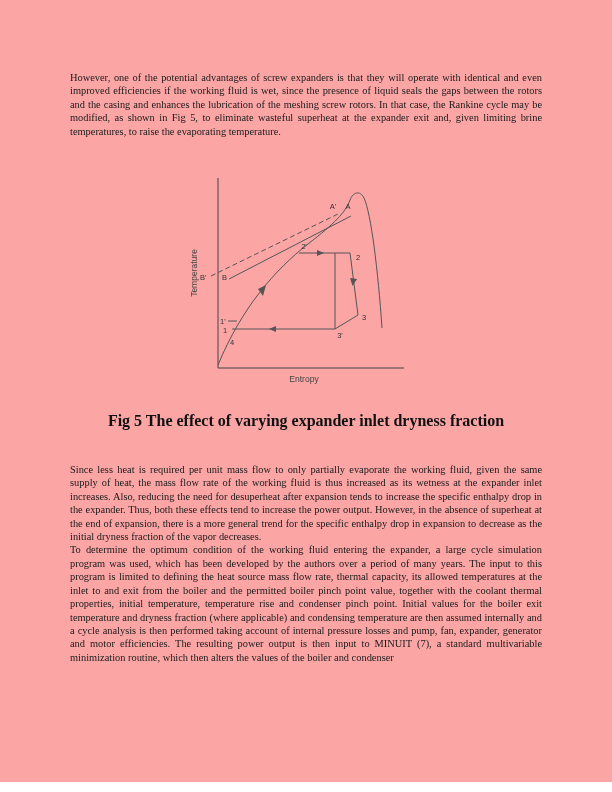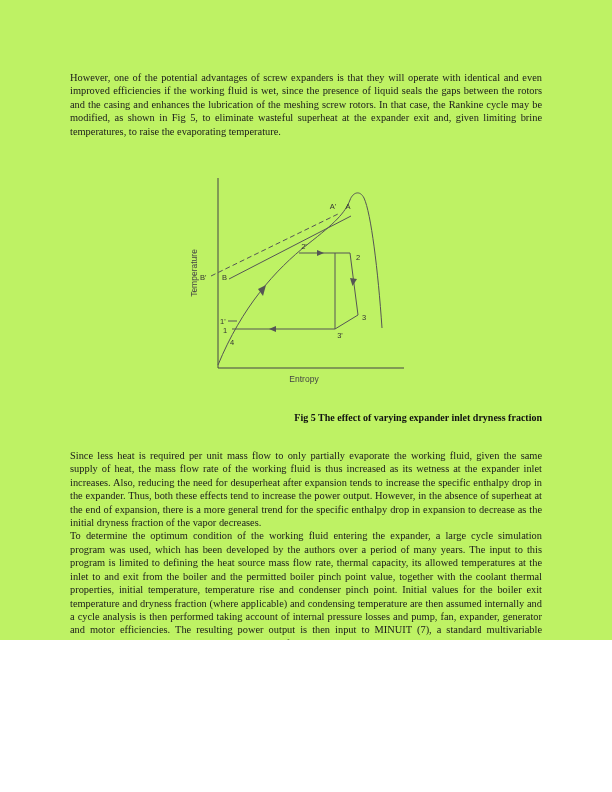--- a/index.html
+++ b/index.html
@@ -1,30 +1,30 @@
 <!DOCTYPE html>
 <html><head>
 <meta charset="utf-8">
 <style>
   html,body { margin:0; padding:0; background:#ffffff; }
   .page {
-    position:relative; width:612px; height:640px; background:#bef264;
+    position:relative; width:612px; height:782px; background:#fca5a5;
     font-family:"Liberation Serif", serif; color:#1a1a1a; overflow:hidden;
   }
   .content { position:absolute; left:70px; top:71px; width:472px; }
   p.body-text {
     font-size:10.4px; line-height:13.4px; text-align:justify;
     margin:0; color:#1a1a1a;
   }
   p.body-text + p.body-text { margin-top:0; }
   .figure-wrap { margin-top:34px; text-align:center; }
   .figure-wrap svg { display:inline-block; }
   .fig-caption {
-    margin-top:20px; margin-bottom:26px; text-align:right;
-    font-weight:bold; font-size:10px; color:#111;
+    margin-top:20px; margin-bottom:33px; text-align:center;
+    font-weight:bold; font-size:16px; color:#111;
   }
   .diag-label { font-family:"Liberation Sans", sans-serif; font-size:7.5px; fill:#333; }
   .axis-label { font-family:"Liberation Sans", sans-serif; font-size:8.5px; fill:#444; }
 </style>
 </head>
 <body>
 
 <div class="page">
   <div class="content">
 

